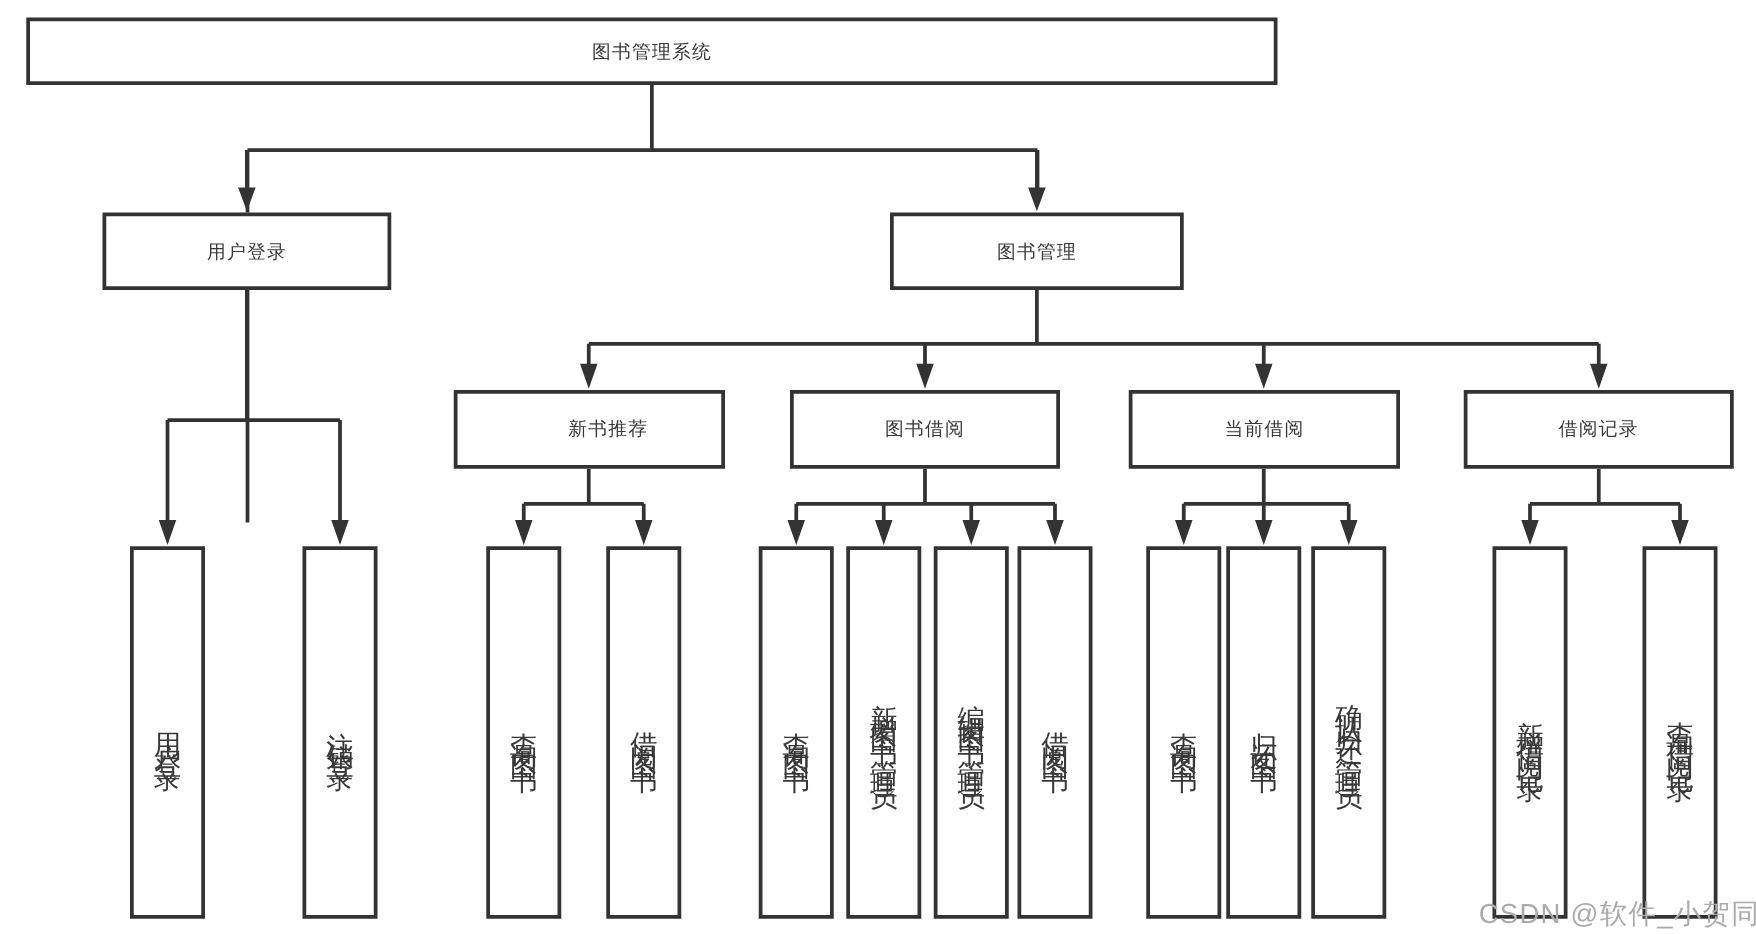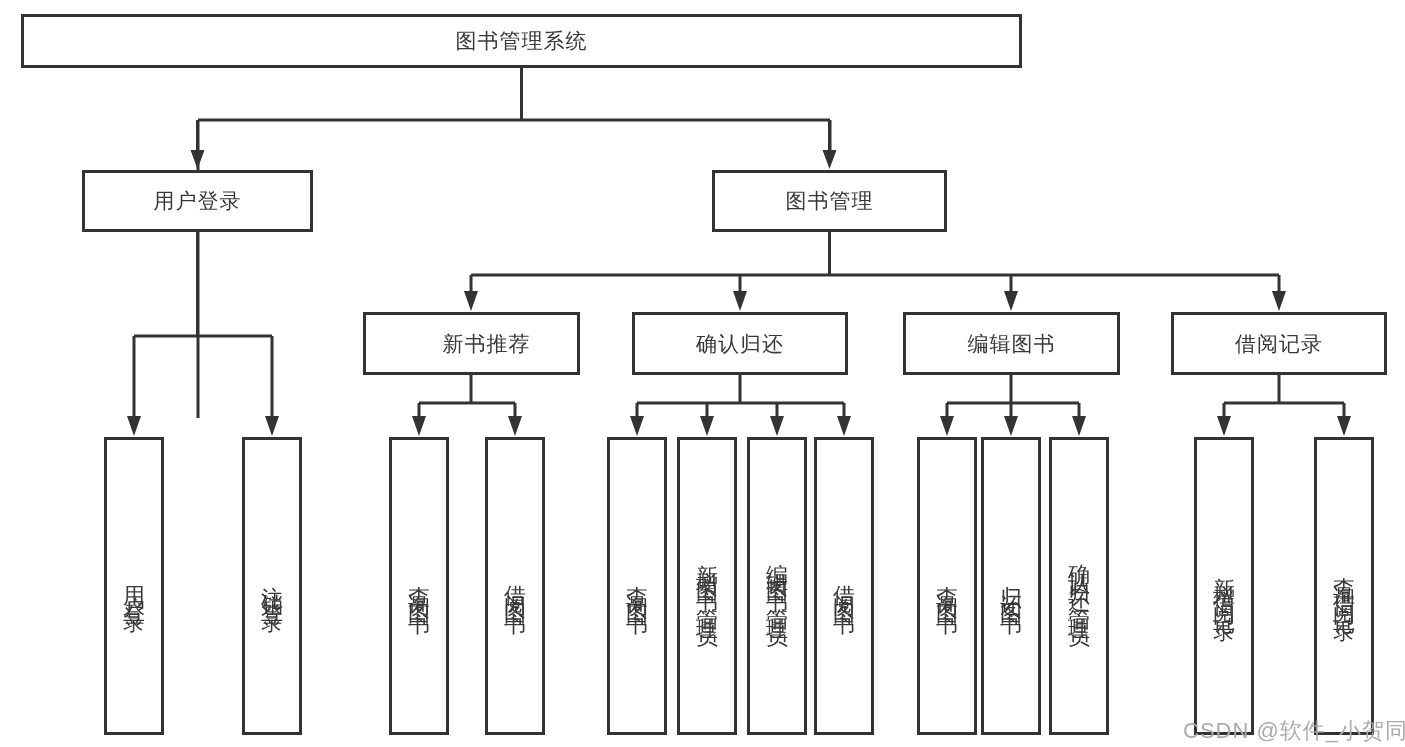--- a/index.html
+++ b/index.html
@@ -22,21 +22,21 @@
   .connectors path.ln{fill:none;stroke:var(--line);stroke-width:3;}
   .connectors path.head{fill:var(--line);stroke:none;}
   .node{
     position:absolute;box-sizing:border-box;z-index:1;
     background:var(--box-fill);
     border:3px solid var(--box-border);
     display:flex;align-items:center;justify-content:center;
     color:var(--text);
     text-align:center;
   }
-  .branch{font-size:21px;letter-spacing:1px;}
+  .branch{font-size:15px;letter-spacing:1px;}
   .leaf{
     font-size:22px;
     writing-mode:vertical-rl;
     letter-spacing:9px;
     line-height:1;
   }
   .watermark{
     position:absolute;z-index:5;
     left:1183px;top:716px;
     font-size:22px;
@@ -88,22 +88,22 @@
       <path class="head" d="M1217,416 h14 L1224,436 Z M1337,416 h14 L1344,436 Z"></path>
     </g>
   </svg>
 
   <div class="node branch" style="left:21px;top:14px;width:1001px;height:54px;">图书管理系统</div>
 
   <div class="node branch" style="left:82px;top:170px;width:231px;height:62px;">用户登录</div>
   <div class="node branch" style="left:712px;top:170px;width:235px;height:62px;">图书管理</div>
 
   <div class="node branch" style="left:363px;top:312px;width:217px;height:63px;padding-left:30px;">新书推荐</div>
-  <div class="node branch" style="left:632px;top:312px;width:216px;height:63px;">确认归还</div>
-  <div class="node branch" style="left:903px;top:312px;width:217px;height:63px;">编辑图书</div>
+  <div class="node branch" style="left:632px;top:312px;width:216px;height:63px;">图书借阅</div>
+  <div class="node branch" style="left:903px;top:312px;width:217px;height:63px;">当前借阅</div>
   <div class="node branch" style="left:1171px;top:312px;width:216px;height:63px;">借阅记录</div>
 
   <div class="node leaf" style="left:104px;top:437px;width:60px;height:298px;">用户登录</div>
   <div class="node leaf" style="left:242px;top:437px;width:60px;height:298px;">注销登录</div>
 
   <div class="node leaf" style="left:389px;top:437px;width:60px;height:298px;">查询图书</div>
   <div class="node leaf" style="left:485px;top:437px;width:60px;height:298px;">借阅图书</div>
 
   <div class="node leaf" style="left:607px;top:437px;width:60px;height:298px;">查询图书</div>
   <div class="node leaf" style="left:677px;top:437px;width:60px;height:298px;">新增图书（管理员）</div>

